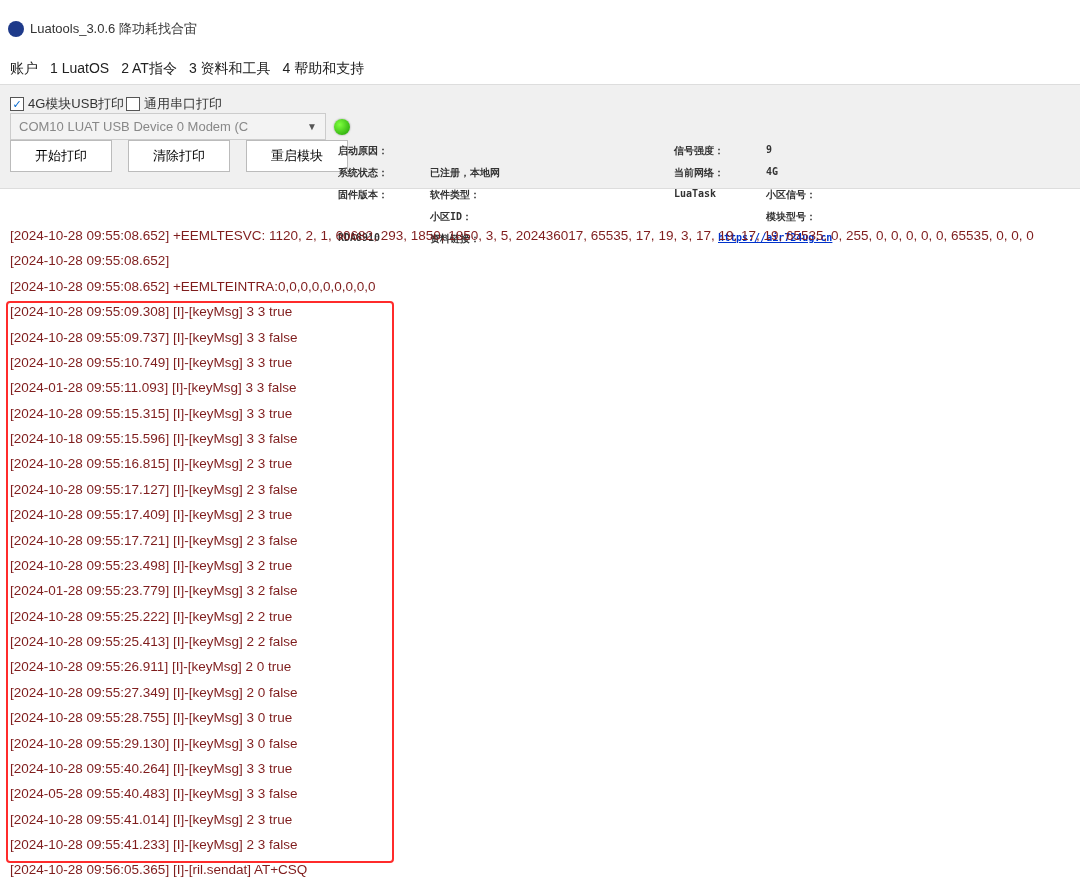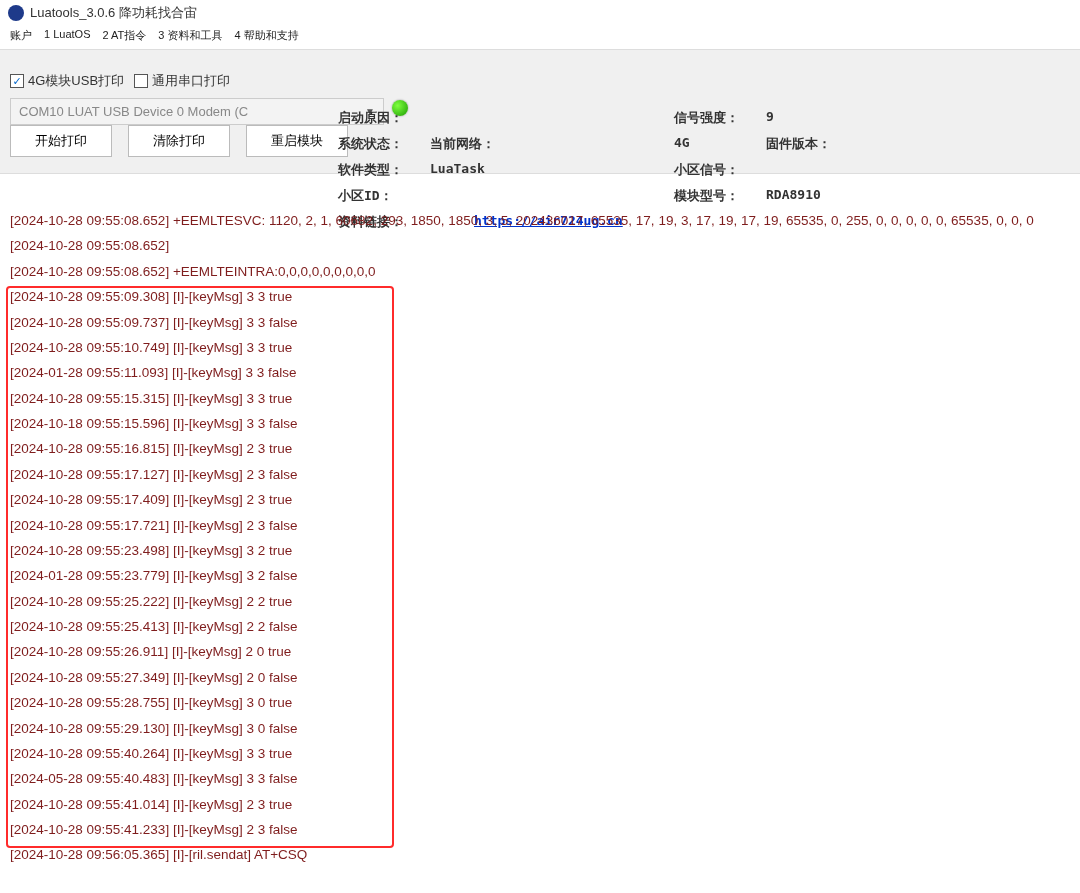--- a/index.html
+++ b/index.html
@@ -6,80 +6,78 @@
     body {
       font-family: "Microsoft YaHei", "SimSun", Arial, sans-serif;
       font-size: 13px;
       background: #fff;
       color: #333;
       width: 1080px;
     }
     .titlebar {
       display: flex;
       align-items: center;
-      padding: 4px 8px;
+      padding: 20px 8px;
       background: #fff;
       font-size: 13px;
     }
     .titlebar .icon {
       width: 16px; height: 16px;
       border-radius: 50%;
       background: #1e3a8a;
       margin-right: 6px;
       display: inline-flex;
       align-items: center;
       justify-content: center;
       color: #fff;
       font-size: 9px;
       font-weight: bold;
     }
     .menubar {
       display: flex;
       gap: 12px;
       padding: 2px 10px 6px 10px;
-      font-size: 11px;
+      font-size: 14px;
       color: #222;
       background: #fff;
     }
     .menubar span { cursor: default; }
     .toolbar-area {
       background: #f0f0f0;
       border-top: 1px solid #ddd;
       border-bottom: 1px solid #ddd;
       padding: 10px 10px 16px 10px;
     }
     .tb-row1 {
       display: flex;
       align-items: center;
-      gap: 10px;
-      margin-top: 12px;
+      gap: 2px;
     }
     .checkbox-wrap {
       display: inline-flex;
       align-items: center;
       gap: 4px;
       font-size: 13px;
     }
     .checkbox {
       width: 14px; height: 14px;
       border: 1px solid #555;
       background: #fff;
       display: inline-flex;
       align-items: center;
       justify-content: center;
       font-size: 11px;
       color: #0066cc;
     }
     .checkbox.checked::after { content: "✓"; }
     .combo {
-      margin-top: 8px;
       background: #f3f3f3;
       border: 1px solid #ccc;
       padding: 5px 8px;
-      width: 374px;
+      width: 316px;
       display: flex;
       align-items: center;
       justify-content: space-between;
       color: #888;
       font-size: 13px;
     }
     .combo .chev { font-size: 10px; color: #555; }
     .led {
       width: 16px; height: 16px;
       border-radius: 50%;
@@ -101,21 +99,21 @@
       font-family: inherit;
     }
     .info-grid {
       position: absolute;
       left: 338px;
       top: 60px;
       display: grid;
       grid-template-columns: 88px 240px 88px 240px;
       row-gap: 8px;
       column-gap: 4px;
-      font-size: 13px;
+      font-size: 10px;
     }
     .info-label { font-weight: bold; font-family: "SimSun", monospace; }
     .info-value { font-family: "SimSun", monospace; font-weight: bold; }
     .info-link { color: #0033cc; text-decoration: underline; font-family: "SimSun", monospace; font-weight: bold; margin-left: 44px; }
     .toolbar-wrap { position: relative; }
     .log-area {
       padding: 6px 10px;
       font-size: 13.5px;
       line-height: 1.88;
       color: #7f1d1d;
@@ -176,20 +174,21 @@
     </div>
   </div>
 
   <div class="info-grid">
     <span class="info-label">启动原因：</span>
     <span class="info-value"></span>
     <span class="info-label">信号强度：</span>
     <span class="info-value">9</span>
 
     <span class="info-label">系统状态：</span>
+    <span class="info-value">已注册，本地网</span>
     <span class="info-label">当前网络：</span>
     <span class="info-value">4G</span>
 
     <span class="info-label">固件版本：</span>
     <span class="info-label">软件类型：</span>
     <span class="info-value">LuaTask</span>
 
     <span class="info-label">小区信号：</span>
     <span class="info-value"></span>
     <span class="info-label">小区ID：</span>

